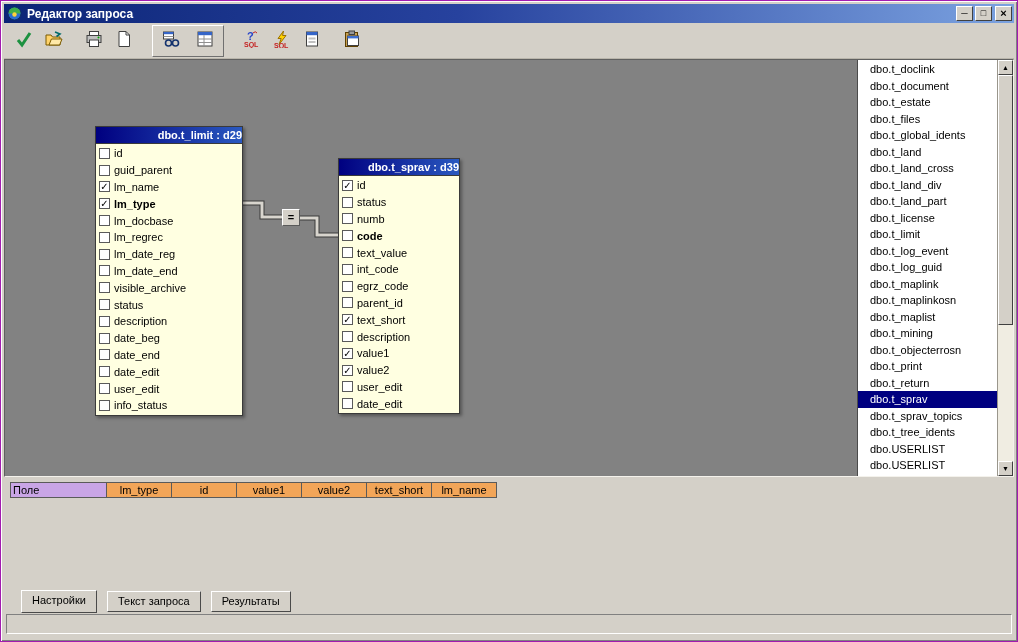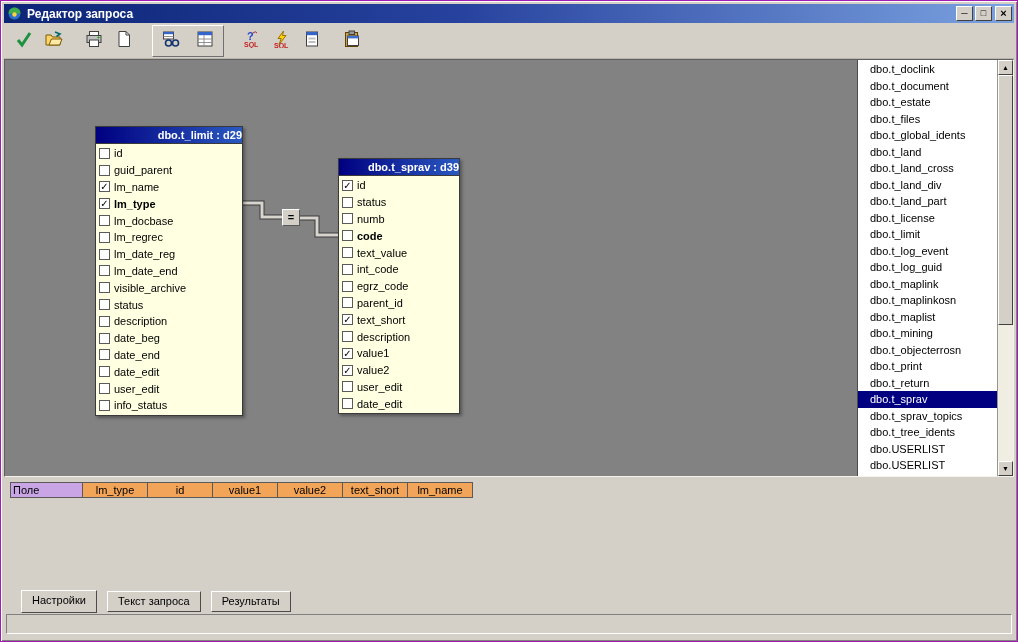--- a/index.html
+++ b/index.html
@@ -66,21 +66,21 @@
     font-size:7px; line-height:13px; text-align:center; color:#000; }
   .sb-btn.up { top:0; }
   .sb-btn.down { bottom:0; }
   .sb-thumb { position:absolute; left:0; top:15px; width:15px; height:250px; background:#d4d0c8;
     border:1px solid; border-color:#ffffff #404040 #404040 #ffffff; }
 
   
   .grid-area { height:114px; padding:5px 0 0 6px; }
   table.qgrid { border-collapse:collapse; }
   table.qgrid td { border:1px solid #5a5a5a; height:15px; padding:0 2px; vertical-align:middle; }
-  td.g-label { width:72px; background:var(--grid-label-bg,#c9a5e6); padding-left:3px; }
+  td.g-label { width:96px; background:var(--grid-label-bg,#c9a5e6); padding-left:3px; }
   td.r-field { width:65px; background:var(--grid-field-bg,#f2a558); text-align:center; }
   td.r-table { width:65px; background:var(--grid-table-bg,#d0cab8); text-align:center; font-size:10px; }
   td.r-show, td.r-sort { width:65px; background:#d4d0c8; text-align:center; }
   .cb.big { display:inline-block; width:13px; height:13px; font-size:11px; line-height:11px; }
   .sort-x { font-weight:bold; font-size:11px; }
   .sort-arrow { font-size:8px; margin-left:4px; }
 
   
   .tabs { height:22px; display:flex; align-items:flex-start; padding-left:8px; }
   .tab { padding:3px 10px 4px; background:#d4d0c8; margin-right:1px; cursor:default;

